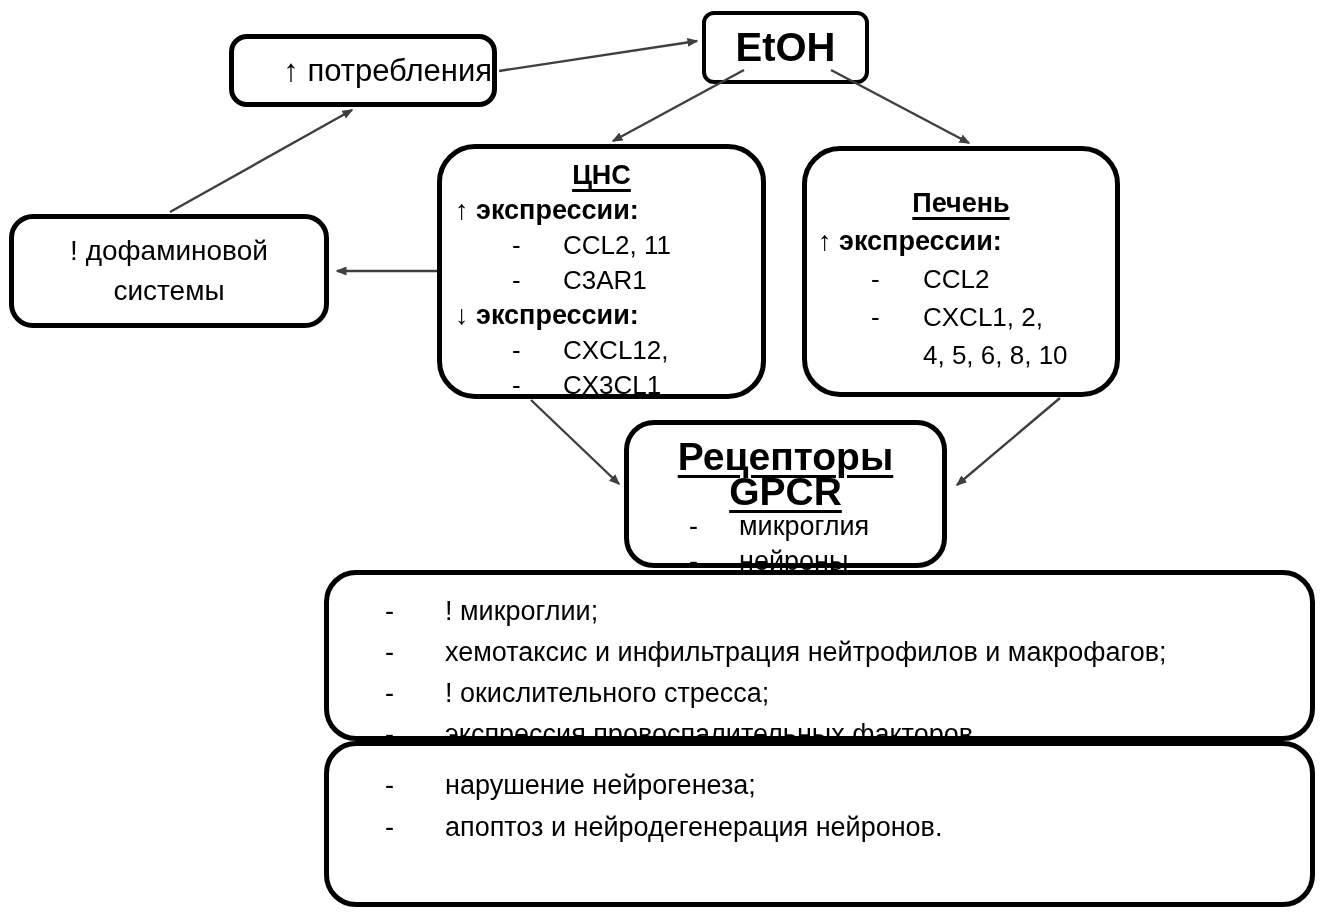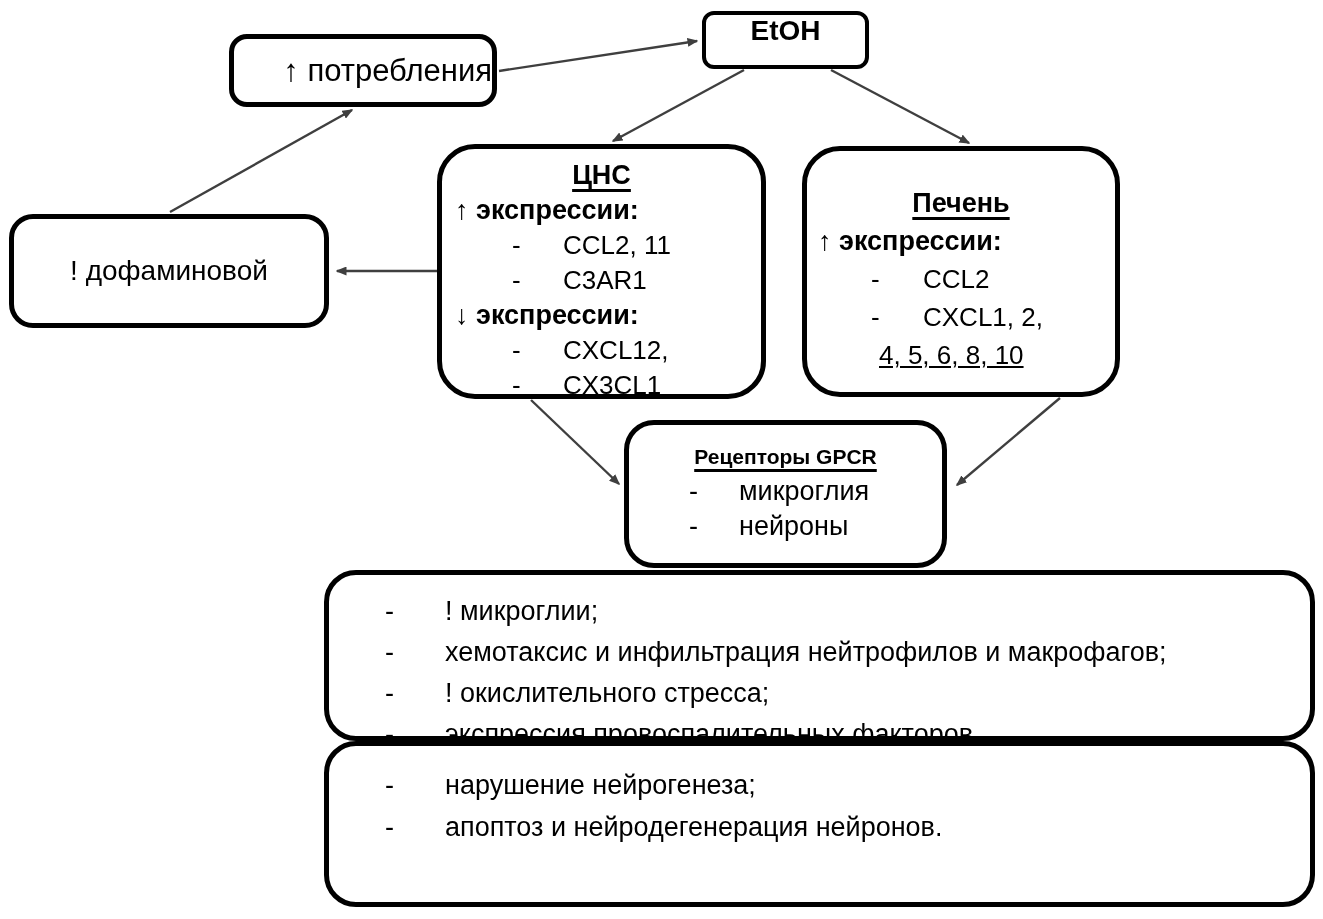--- a/index.html
+++ b/index.html
@@ -19,24 +19,24 @@
     color: #000;
   }
   .arrows {
     position: absolute;
     left: 0; top: 0;
     width: 1323px; height: 919px;
     pointer-events: none;
   }
   
   .etoh {
-    left: 702px; top: 11px; width: 167px; height: 58px;
+    left: 702px; top: 11px; width: 167px; height: 73px;
     border-width: 4px; border-radius: 12px;
-    display: flex; align-items: flex-start; justify-content: center;
-    font-size: 28px; font-weight: bold;
+    display: flex; align-items: center; justify-content: center;
+    font-size: 40px; font-weight: bold;
   }
   
   .consumption {
     left: 229px; top: 34px; width: 268px; height: 73px;
     border-radius: 18px;
     display: flex; align-items: center; justify-content: flex-end;
     font-size: 31px;
   }
   
   .dopamine {
@@ -80,58 +80,59 @@
     padding-top: 18px;
     font-size: 27px; line-height: 42px;
   }
   .box-title {
     text-align: center;
     font-weight: bold;
     text-decoration: underline;
     text-underline-offset: 5px;
     text-decoration-thickness: 3px;
   }
-  .gpcr .box-title { font-size: 21px; }
+  .gpcr .box-title { font-size: 39px; }
   .cns .box-title, .liver .box-title { font-size: 27px; }
   .neuro-title {
     text-align: center;
     font-weight: bold;
     font-size: 32px;
     margin-bottom: 6px;
   }
   .hdr { font-weight: bold; font-size: 27px; }
   .cns .hdr { padding-left: 13px; }
   .liver .hdr { padding-left: 11px; }
   .li { display: flex; }
   .li .dash { display: inline-block; }
   .cns .li { padding-left: 70px; }
   .cns .li .dash { width: 51px; }
   .liver .li { padding-left: 64px; }
   .liver .li .dash { width: 52px; }
-  .liver .cont { padding-left: 72px; text-decoration: underline; }
+  .liver .cont { padding-left: 116px; }
   .gpcr .li { padding-left: 60px; }
   .gpcr .li .dash { width: 50px; }
   .effects .li, .neuro .li { padding-left: 56px; }
   .effects .li .dash, .neuro .li .dash { width: 60px; }
 </style>
 </head>
 <body>
 
 <div class="canvas">
 
   <div class="node etoh">
     <span>EtOH</span>
   </div>
 
   <div class="node consumption">
     <span>↑ потребления</span>
   </div>
 
   <div class="node dopamine">
     <div>! дофаминовой</div>
+    <div>системы</div>
   </div>
 
   <div class="node cns">
     <div class="box-title">ЦНС</div>
     <div class="hdr">↑ экспрессии:</div>
     <div class="li">
       <span class="dash">-</span>
       <span>CCL2, 11</span>
     </div>
     <div class="li">

